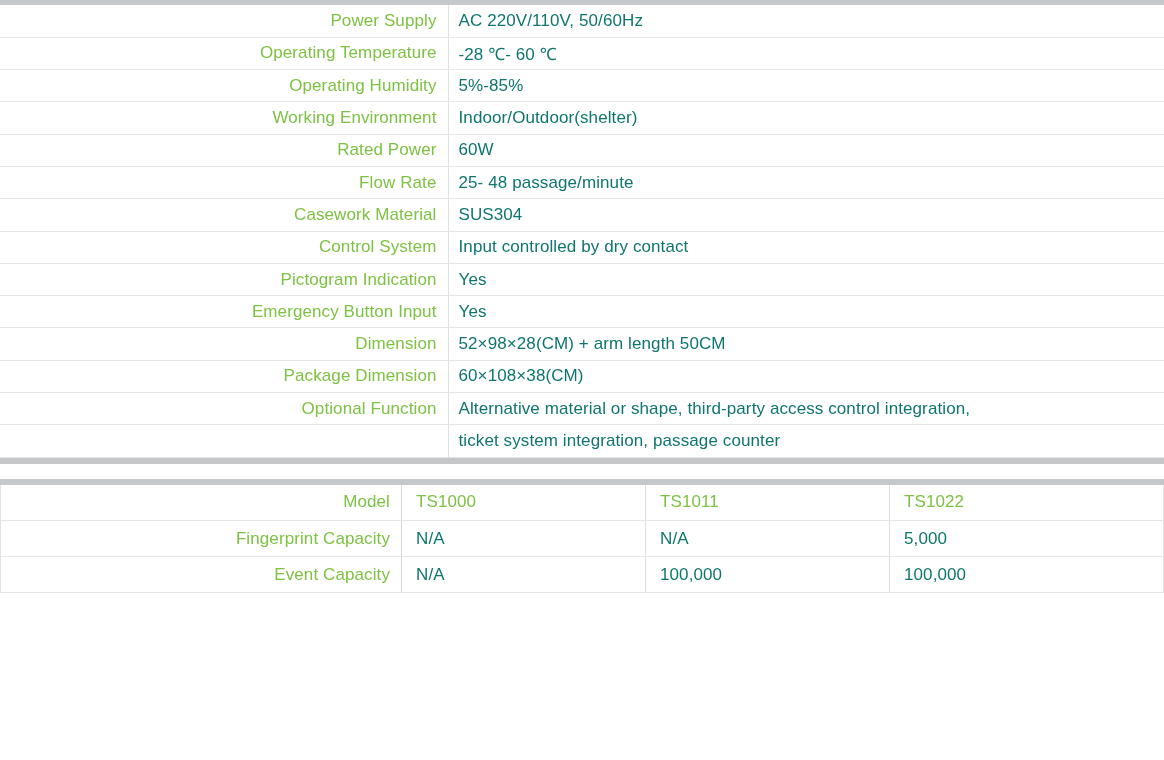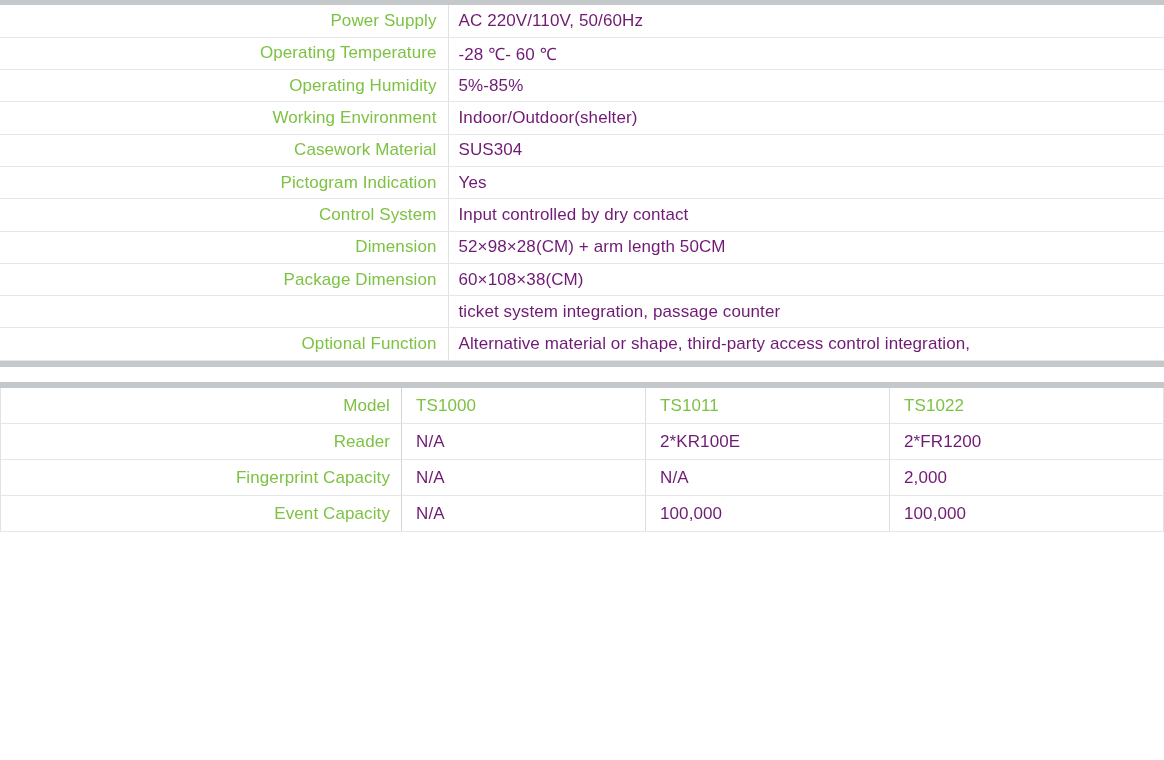--- a/index.html
+++ b/index.html
@@ -51,21 +51,21 @@
   .label-cell {
     text-align: right;
     color: #7dc242;
     padding-right: 11px;
     white-space: nowrap;
     padding-left: 46px;
   }
   .value-cell {
     text-align: left;
     padding-left: 10px;
-    color: #701a75;
+    color: #0f766e;
   }
 
   
   .spec-table col.c-label { width: 448px; }
   .spec-table col.c-value { width: 716px; }
 
   .spec-table tr { height: 32.3px; }
   .spec-table td {
     border-bottom: 1px solid #e4e6e8;
   }
@@ -124,46 +124,58 @@
         </tr>
         <tr>
           <td class="label-cell">Operating Humidity</td>
           <td class="value-cell">5%-85%</td>
         </tr>
         <tr>
           <td class="label-cell">Working Environment</td>
           <td class="value-cell">Indoor/Outdoor(shelter)</td>
         </tr>
         <tr>
+          <td class="label-cell">Rated Power</td>
+          <td class="value-cell">60W</td>
+        </tr>
+        <tr>
+          <td class="label-cell">Flow Rate</td>
+          <td class="value-cell">25- 48 passage/minute</td>
+        </tr>
+        <tr>
           <td class="label-cell">Casework Material</td>
           <td class="value-cell">SUS304</td>
         </tr>
         <tr>
+          <td class="label-cell">Control System</td>
+          <td class="value-cell">Input controlled by dry contact</td>
+        </tr>
+        <tr>
           <td class="label-cell">Pictogram Indication</td>
           <td class="value-cell">Yes</td>
         </tr>
         <tr>
-          <td class="label-cell">Control System</td>
-          <td class="value-cell">Input controlled by dry contact</td>
+          <td class="label-cell">Emergency Button Input</td>
+          <td class="value-cell">Yes</td>
         </tr>
         <tr>
           <td class="label-cell">Dimension</td>
           <td class="value-cell">52×98×28(CM) + arm length 50CM</td>
         </tr>
         <tr>
           <td class="label-cell">Package Dimension</td>
           <td class="value-cell">60×108×38(CM)</td>
         </tr>
         <tr>
+          <td class="label-cell">Optional Function</td>
+          <td class="value-cell">Alternative material or shape, third-party access control integration,</td>
+        </tr>
+        <tr>
           <td class="label-cell"></td>
           <td class="value-cell">ticket system integration, passage counter</td>
-        </tr>
-        <tr>
-          <td class="label-cell">Optional Function</td>
-          <td class="value-cell">Alternative material or shape, third-party access control integration,</td>
         </tr>
       </tbody>
   </table>
 
   <div class="gray-bar gray-bar-mid-a"></div>
   <div class="gap-white"></div>
   <div class="gray-bar gray-bar-mid-b"></div>
 
   <table class="model-table">
     <colgroup>
@@ -173,30 +185,24 @@
       <col class="m-c">
     </colgroup>
     <tbody id="model-body">
         <tr class="header-row">
           <td class="label-cell">Model</td>
           <td class="value-cell">TS1000</td>
           <td class="value-cell">TS1011</td>
           <td class="value-cell">TS1022</td>
         </tr>
         <tr>
-          <td class="label-cell">Reader</td>
-          <td class="value-cell">N/A</td>
-          <td class="value-cell">2*KR100E</td>
-          <td class="value-cell">2*FR1200</td>
-        </tr>
-        <tr>
           <td class="label-cell">Fingerprint Capacity</td>
           <td class="value-cell">N/A</td>
           <td class="value-cell">N/A</td>
-          <td class="value-cell">2,000</td>
+          <td class="value-cell">5,000</td>
         </tr>
         <tr>
           <td class="label-cell">Event Capacity</td>
           <td class="value-cell">N/A</td>
           <td class="value-cell">100,000</td>
           <td class="value-cell">100,000</td>
         </tr>
       </tbody>
   </table>
 

